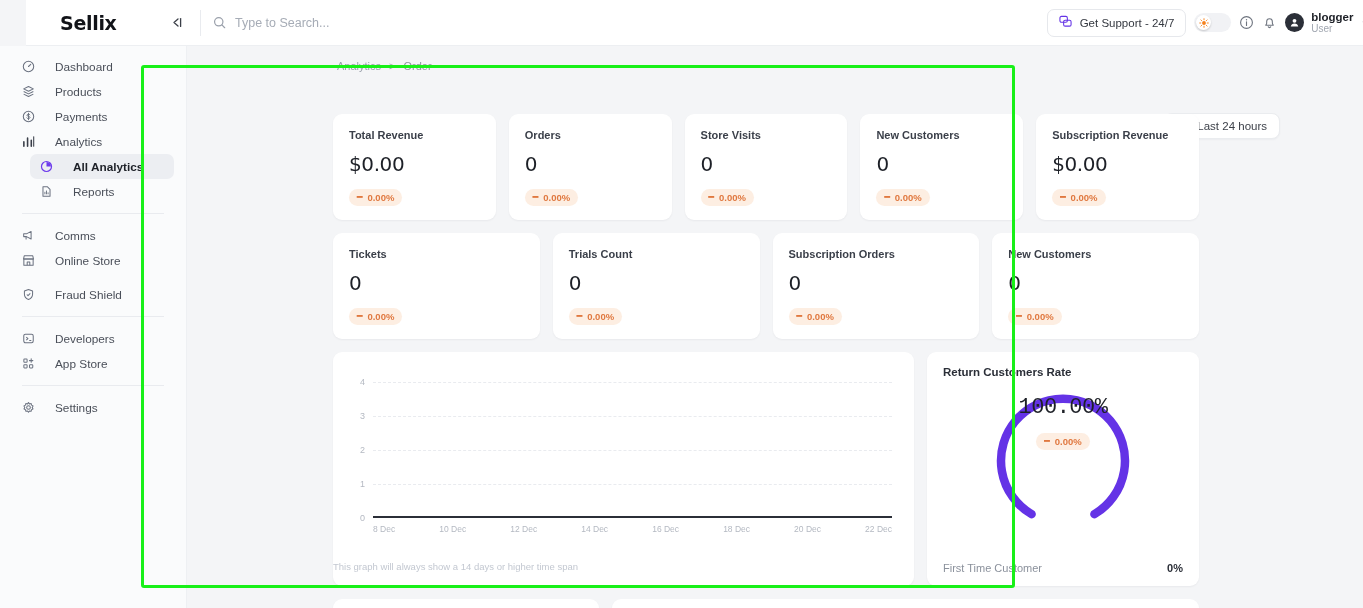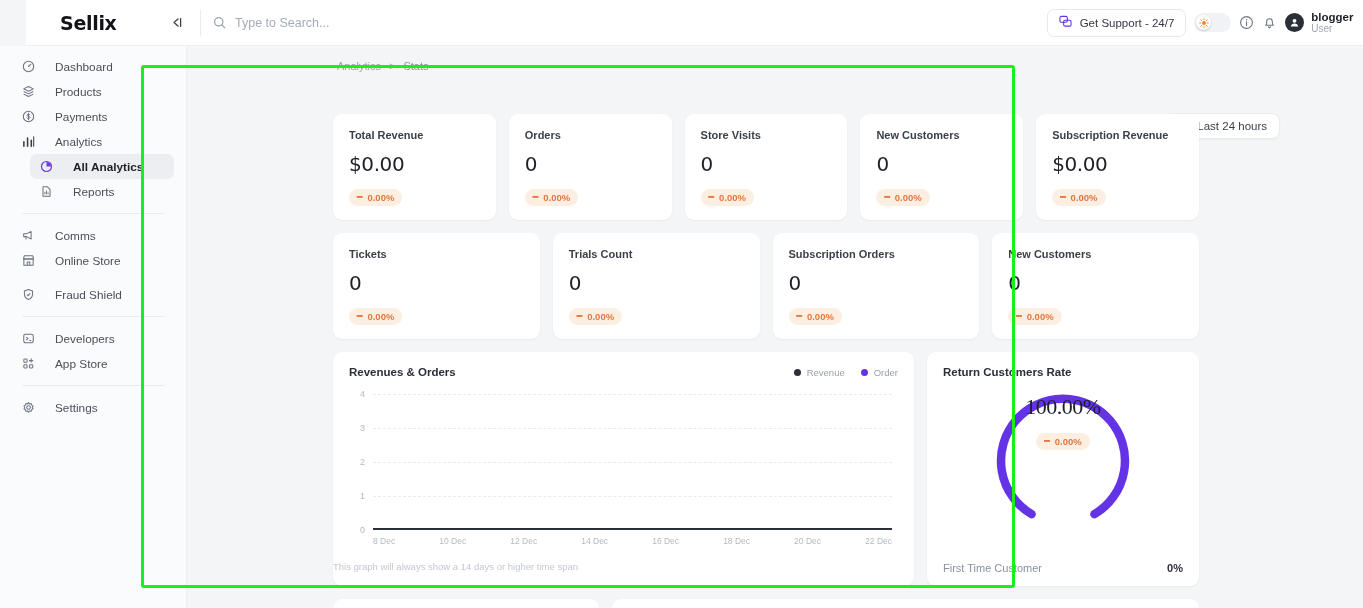--- a/index.html
+++ b/index.html
@@ -168,21 +168,21 @@
     padding: 14px 16px; box-shadow: 0 1px 2px rgba(16,24,40,.05);
     position: relative;
   }
   .gauge-title { font-size: 11.5px; font-weight: 700; color: #2b2f38; }
   .gwrap { position: absolute; top: 38px; left: 0; width: 272px; height: 140px; }
   .gcenter {
     position: absolute; top: 0; left: 0; width: 272px; height: 140px;
     display: flex; flex-direction: column; align-items: center; justify-content: center;
   }
   .gval { font-size: 22px; font-weight: 400; color: #1d2027; letter-spacing: -0.5px;
-          font-family: Liberation Serif, serif; }
+          font-family: Liberation Mono, monospace; }
   .gfoot {
     position: absolute; bottom: 12px; left: 16px; right: 16px;
     display: flex; align-items: center; justify-content: space-between;
   }
   .gfoot .k { font-size: 11px; color: #8b919c; font-weight: 500; }
   .gfoot .v { font-size: 11px; color: #2b2f38; font-weight: 700; }
 
   .peek { display: flex; gap: 13px; margin-top: 13px; }
   .peek .pk { height: 30px; background: #fff; border-radius: 9px 9px 0 0;
               box-shadow: 0 1px 2px rgba(16,24,40,.05); }
@@ -392,21 +392,21 @@
       </span>
       <span>Settings</span>
     </div>
   </div>
 
   <div class="main">
 
     <div class="crumbs">
       <span>Analytics</span>
       <span>&gt;</span>
-      <span class="crumb-cur">Stats</span>
+      <span class="crumb-cur">Order</span>
     </div>
 
 
     <div class="range-btn">
       <span>
         <svg width="12" height="12" viewBox="0 0 14 14" fill="none" stroke="#4a4f59" stroke-width="1.15" stroke-linejoin="round">
           <rect x="2" y="3" width="10" height="9.2" rx="1.5"></rect>
           <path d="M2 6h10M4.6 1.8v2.2M9.4 1.8v2.2" stroke-linecap="round"></path>
         </svg>
       </span>
@@ -489,33 +489,20 @@
           <div class="badge">
             <span class="dashglyph">━</span>
             <span>0.00%</span>
           </div>
         </div>
       </div>
 
       <div class="row3">
 
         <div class="chart-card">
-          <div class="chart-head">
-            <div class="chart-title">Revenues &amp; Orders</div>
-            <div class="legend">
-              <div class="lg">
-                <span class="dot" style="background:#2b2f38"></span>
-                <span>Revenue</span>
-              </div>
-              <div class="lg">
-                <span class="dot" style="background:#6433e6"></span>
-                <span>Order</span>
-              </div>
-            </div>
-          </div>
 
           <div class="plot">
             <div class="ylab" style="top:0">4</div>
             <div class="ylab" style="top:34px">3</div>
             <div class="ylab" style="top:68px">2</div>
             <div class="ylab" style="top:102px">1</div>
             <div class="ylab" style="top:136px">0</div>
 
             <div class="gl" style="top:0"></div>
             <div class="gl" style="top:34px"></div>

